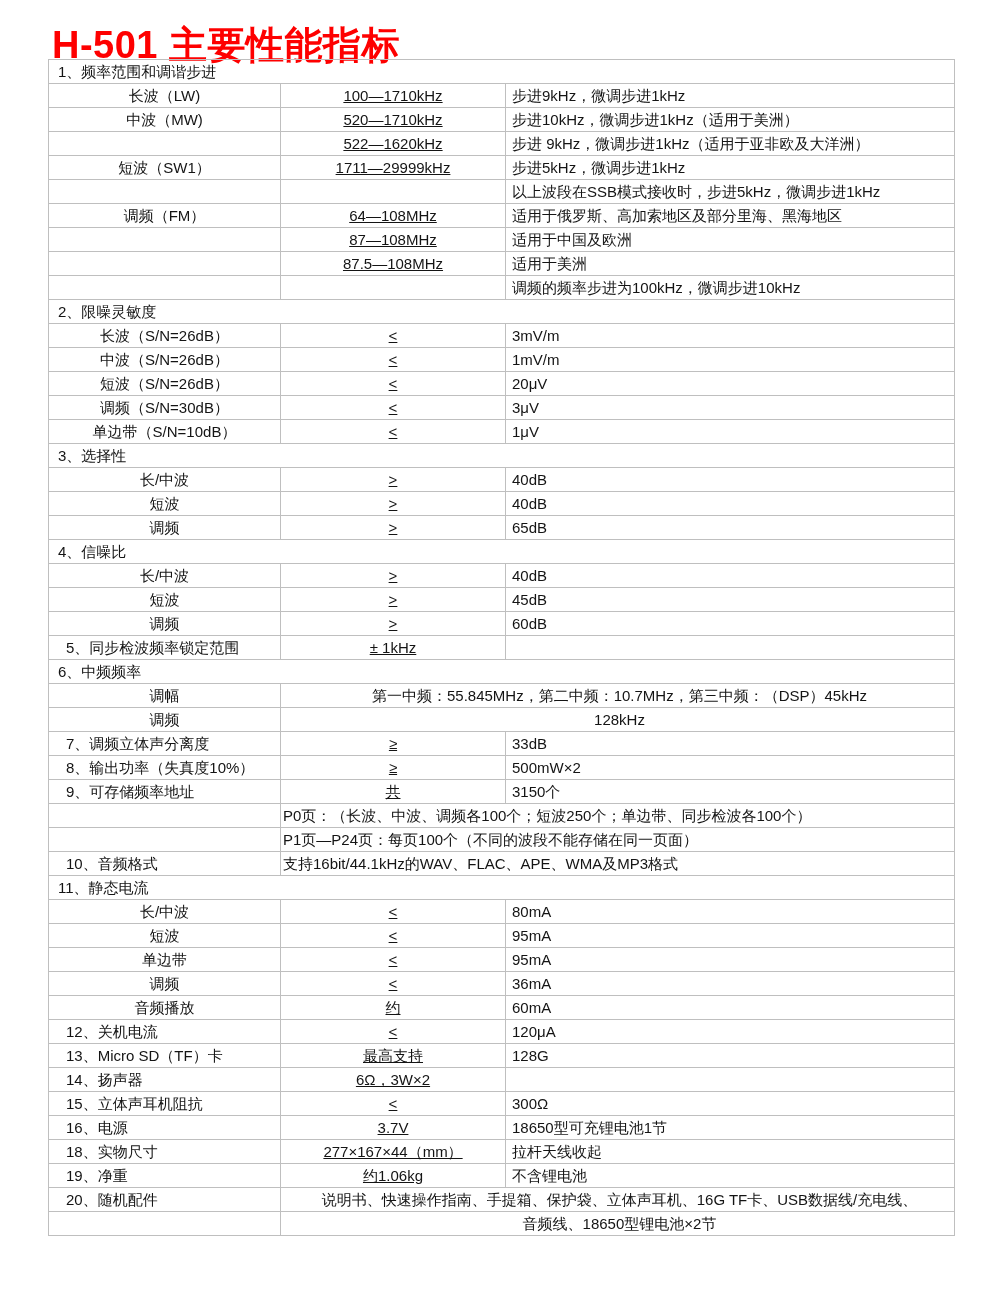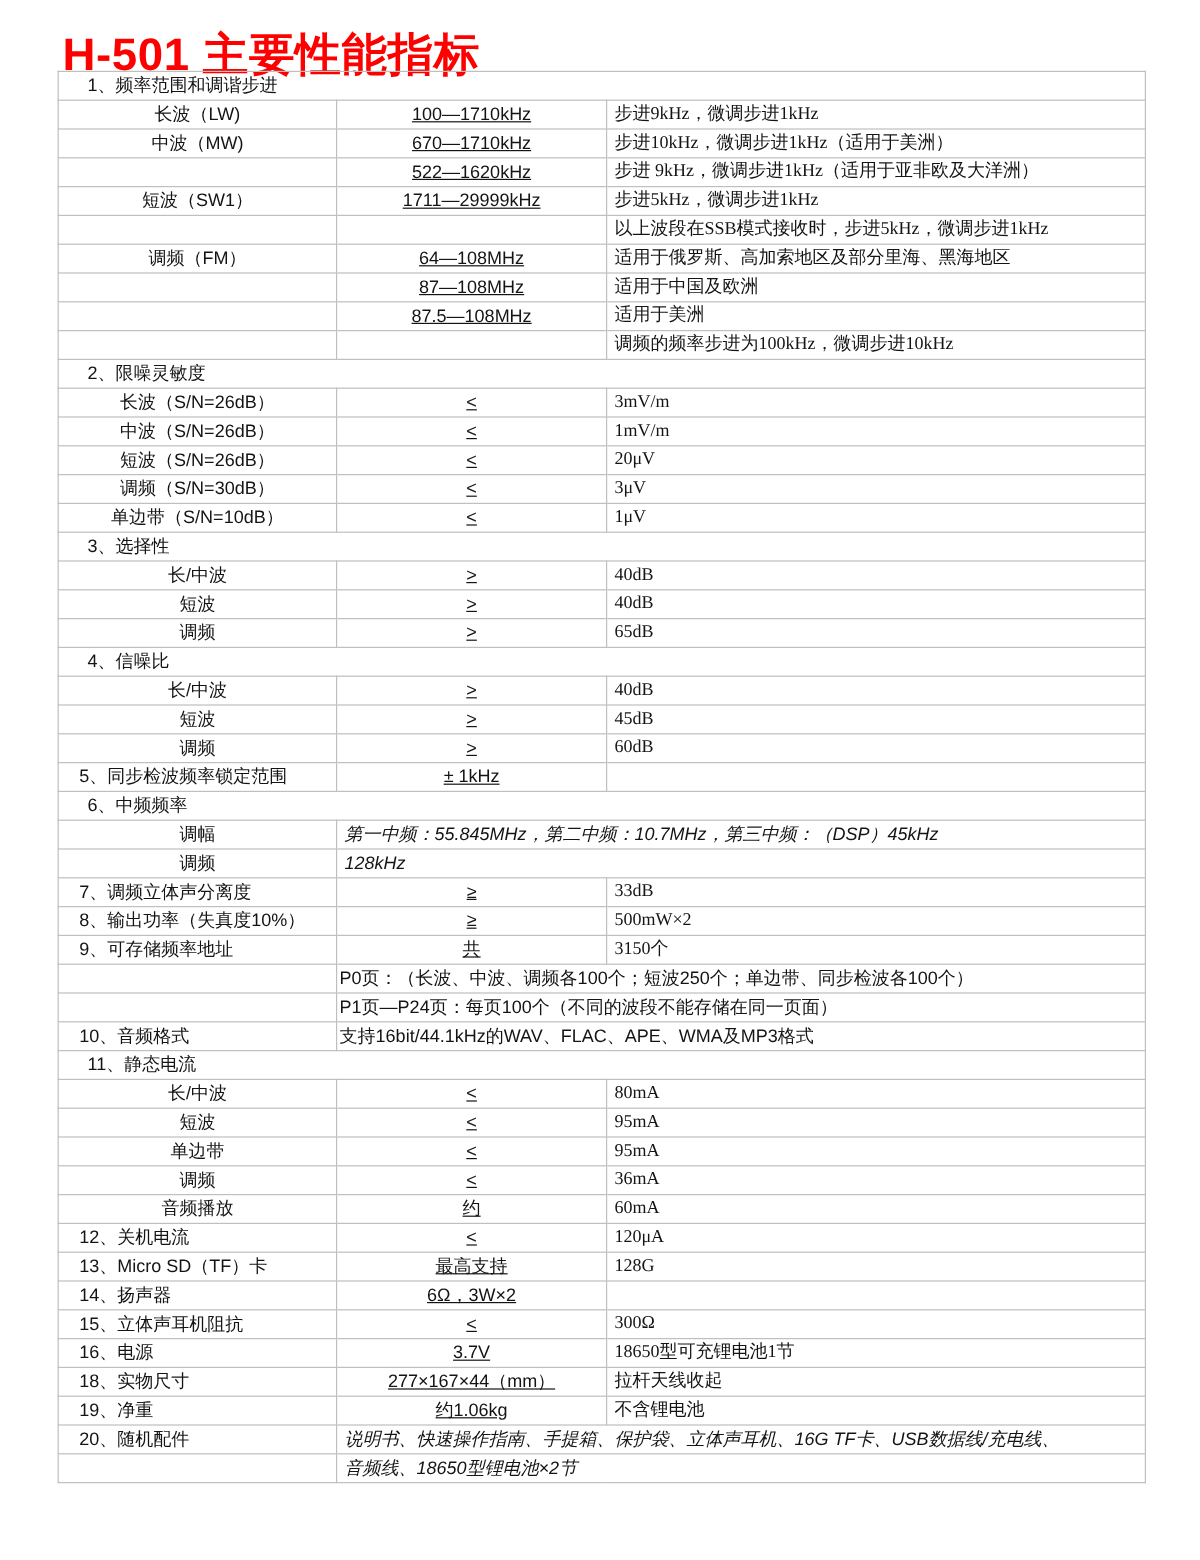--- a/index.html
+++ b/index.html
@@ -17,27 +17,27 @@
   table.spec {
     position:absolute; left:48px; top:59px; width:906px;
     border-collapse:collapse; table-layout:fixed;
   }
   td {
     border:1px solid var(--border);
     height:24px; line-height:23px;
     font-size:15px; color:#141414;
     padding:0 2px; overflow:hidden; white-space:nowrap;
   }
-  td.sec { text-align:left; padding-left:24px; }
+  td.sec { text-align:left; padding-left:9px; }
   td.cc  { text-align:center; }
   td.lf  { text-align:left; padding-left:17px; }
   td.c2  { text-align:center;text-decoration:underline; }
-  td.c3  { text-align:left; padding-left:6px;font-family:Liberation Serif, serif; }
+  td.c3  { text-align:left; padding-left:6px; }
   td.m-center { text-align:left; }
-  td.m-left   { text-align:left; padding-left:6px;font-style:italic; }
+  td.m-left   { text-align:center; padding-left:6px; }
 </style>
 </head>
 <body>
 
 <h1 class="page-title">H-501 主要性能指标</h1>
 
 <table class="spec">
   <colgroup>
     <col style="width:232px">
     <col style="width:225px">
@@ -47,21 +47,21 @@
       <tr>
         <td class="sec" colspan="3">1、频率范围和调谐步进</td>
       </tr>
       <tr>
         <td class="cc">长波（LW)</td>
         <td class="c2">100—1710kHz</td>
         <td class="c3">步进9kHz，微调步进1kHz</td>
       </tr>
       <tr>
         <td class="cc">中波（MW)</td>
-        <td class="c2">670—1710kHz</td>
+        <td class="c2">520—1710kHz</td>
         <td class="c3">步进10kHz，微调步进1kHz（适用于美洲）</td>
       </tr>
       <tr>
         <td class="cc"></td>
         <td class="c2">522—1620kHz</td>
         <td class="c3">步进 9kHz，微调步进1kHz（适用于亚非欧及大洋洲）</td>
       </tr>
       <tr>
         <td class="cc">短波（SW1）</td>
         <td class="c2">1711—29999kHz</td>

